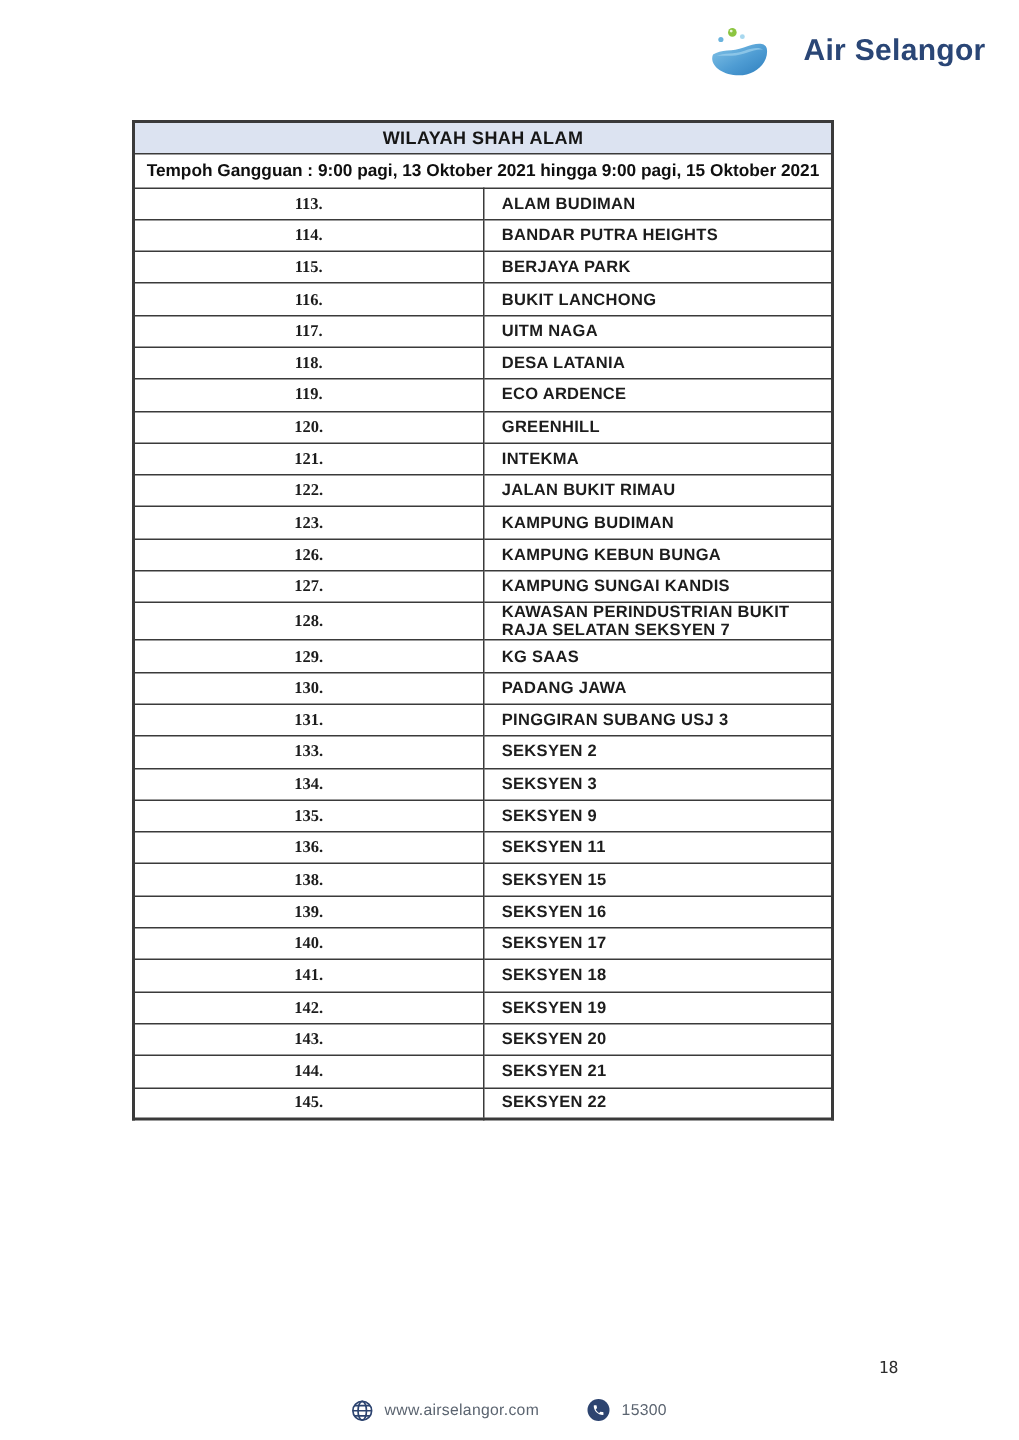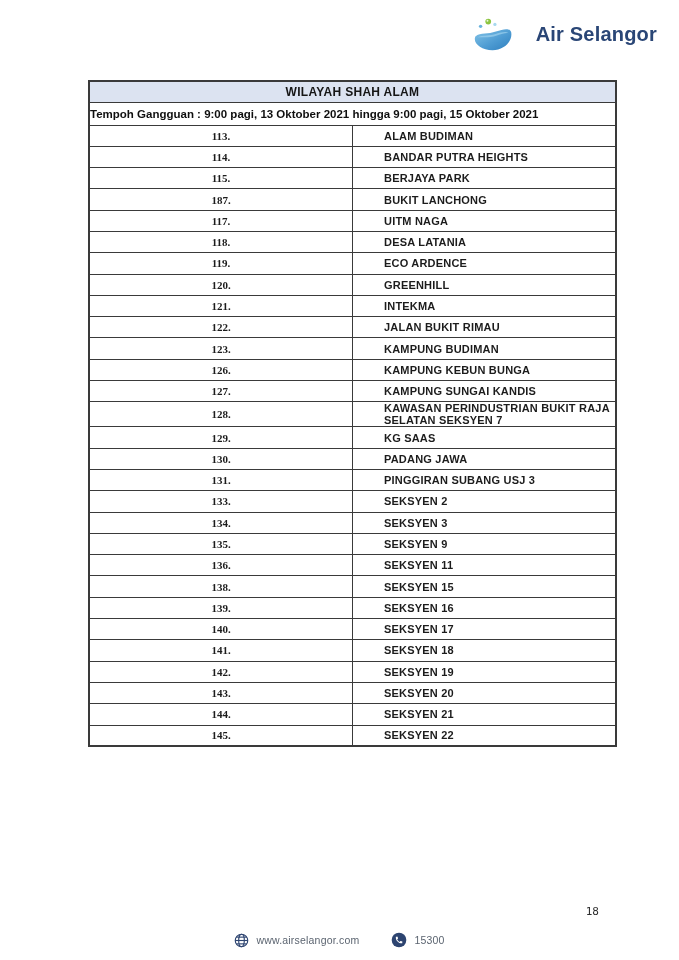--- a/index.html
+++ b/index.html
@@ -19,43 +19,43 @@
     display:flex; align-items:center; gap:22px;
   }
   .logo-text {
     font-size:20px; font-weight:bold;
     color:var(--logo-navy,#2a4676);
     letter-spacing:.2px;
   }
 
   
   table.water {
-    position:absolute; left:88px; top:80px; width:529px;
+    position:absolute; left:88px; top:80px; width:468px;
     border-collapse:collapse; table-layout:fixed;
     border:2px solid var(--border,#3a3a3a);
   }
   table.water td { border:1px solid var(--border,#3a3a3a); }
   .region-header {
     background:var(--header-bg,#dce3f1);
     font-weight:bold; text-align:center;
     font-size:12px; height:21px; color:#161616;
     letter-spacing:.3px;
   }
   .period-header {
-    font-weight:bold; 
+    font-weight:bold; text-align:center;
     font-size:11.5px; height:23px; color:#0f0f0f;
   }
   td.num {
     width:56px; text-align:center;
     font-size:11px; font-weight:600; color:#1c1c1c;
     height:21.3px;
     font-family:Liberation Serif, serif;
   }
   td.area {
-    padding-left:31px;
+    padding-left:12px;
     font-size:11px; font-weight:600; color:#1c1c1c;
     letter-spacing:.2px;
   }
 
   
   .page-number {
     position:absolute; right:80px; bottom:42px;
     font-family:"DejaVu Sans Mono", monospace;
     font-size:11px; color:#2e2e2e;
   }
@@ -118,21 +118,21 @@
           <td class="num">114.</td>
           <td class="area">BANDAR PUTRA HEIGHTS</td>
         </tr>
 
         <tr>
           <td class="num">115.</td>
           <td class="area">BERJAYA PARK</td>
         </tr>
 
         <tr>
-          <td class="num">187.</td>
+          <td class="num">116.</td>
           <td class="area">BUKIT LANCHONG</td>
         </tr>
 
         <tr>
           <td class="num">117.</td>
           <td class="area">UITM NAGA</td>
         </tr>
 
         <tr>
           <td class="num">118.</td>

